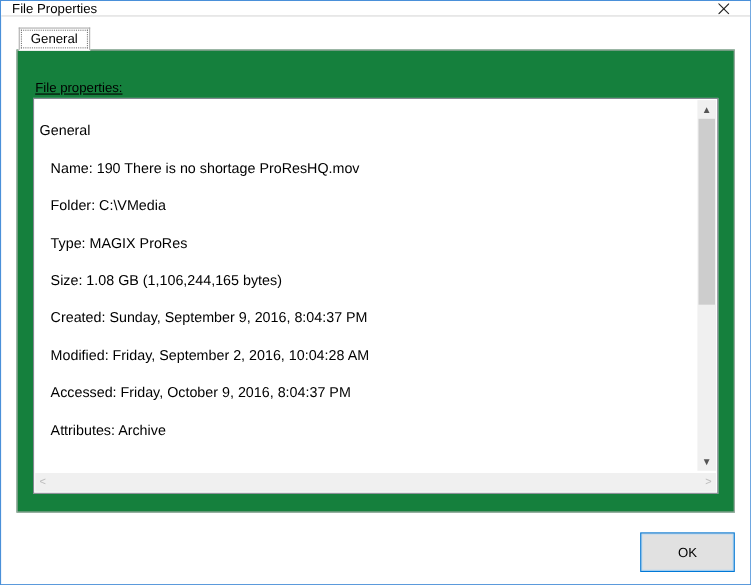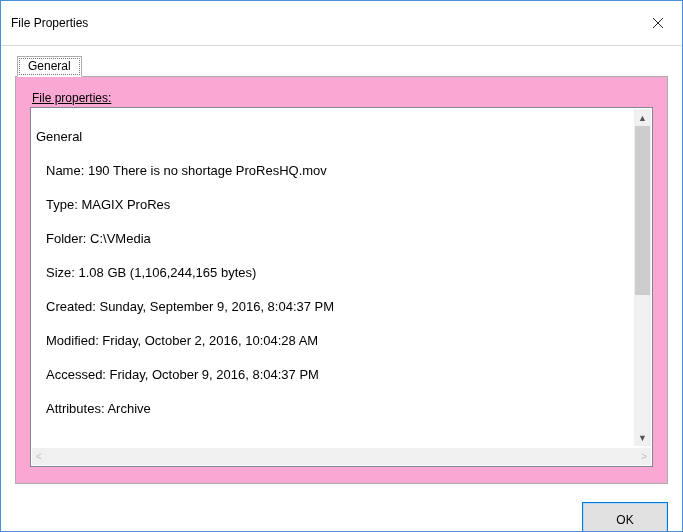--- a/index.html
+++ b/index.html
@@ -7,21 +7,21 @@
   body {
     font-family: "Segoe UI", Tahoma, sans-serif;
     font-size: 12px;
     background: #fff;
     width: 683px;
     height: 532px;
     overflow: hidden;
     border: 1px solid #4a90d9;
   }
   .titlebar {
-    height: 45px;
+    height: 14px;
     display: flex;
     align-items: center;
     justify-content: space-between;
     padding: 0 2px 0 10px;
     background: #fff;
     border-bottom: 1px solid #d8d8d8;
   }
   .titlebar .title {
     font-size: 12px;
     color: #000;
@@ -52,22 +52,22 @@
     padding: 2px 10px 3px 10px;
     font-size: 12px;
     margin-bottom: -1px;
     margin-left: 2px;
     outline: 1px dotted #7a7a7a;
     outline-offset: -3px;
     cursor: pointer;
   }
   .tabpanel {
     border: 1px solid #adadad;
-    background: #f9a8d4;
-    padding: 14px 14px 16px 14px;
+    background: #15803d;
+    padding: 27px 14px 16px 14px;
     position: relative;
     z-index: 1;
   }
   .section-label {
     font-size: 12px;
     margin: 0 0 2px 2px;
     text-decoration: underline;
   }
   .props-outer {
     border: 1px solid #828790;
@@ -158,25 +158,25 @@
   <div class="tabstrip">
     <div class="tab">General</div>
   </div>
   <div class="tabpanel">
     <div class="section-label">File properties:</div>
     <div class="props-outer">
       <div class="props-scroll">
         <div class="props-text">
 <div class="hdr">General</div>
 <div class="row">Name: 190 There is no shortage ProResHQ.mov</div>
+<div class="row">Folder: C:\VMedia</div>
 <div class="row">Type: MAGIX ProRes</div>
-<div class="row">Folder: C:\VMedia</div>
 <div class="row">Size: 1.08 GB (1,106,244,165 bytes)</div>
 <div class="row">Created: Sunday, September 9, 2016, 8:04:37 PM</div>
-<div class="row">Modified: Friday, October 2, 2016, 10:04:28 AM</div>
+<div class="row">Modified: Friday, September 2, 2016, 10:04:28 AM</div>
 <div class="row">Accessed: Friday, October 9, 2016, 8:04:37 PM</div>
 <div class="row">Attributes: Archive</div>
 <div class="hdr">&nbsp;</div>
 
 
 
 
 
 
 

